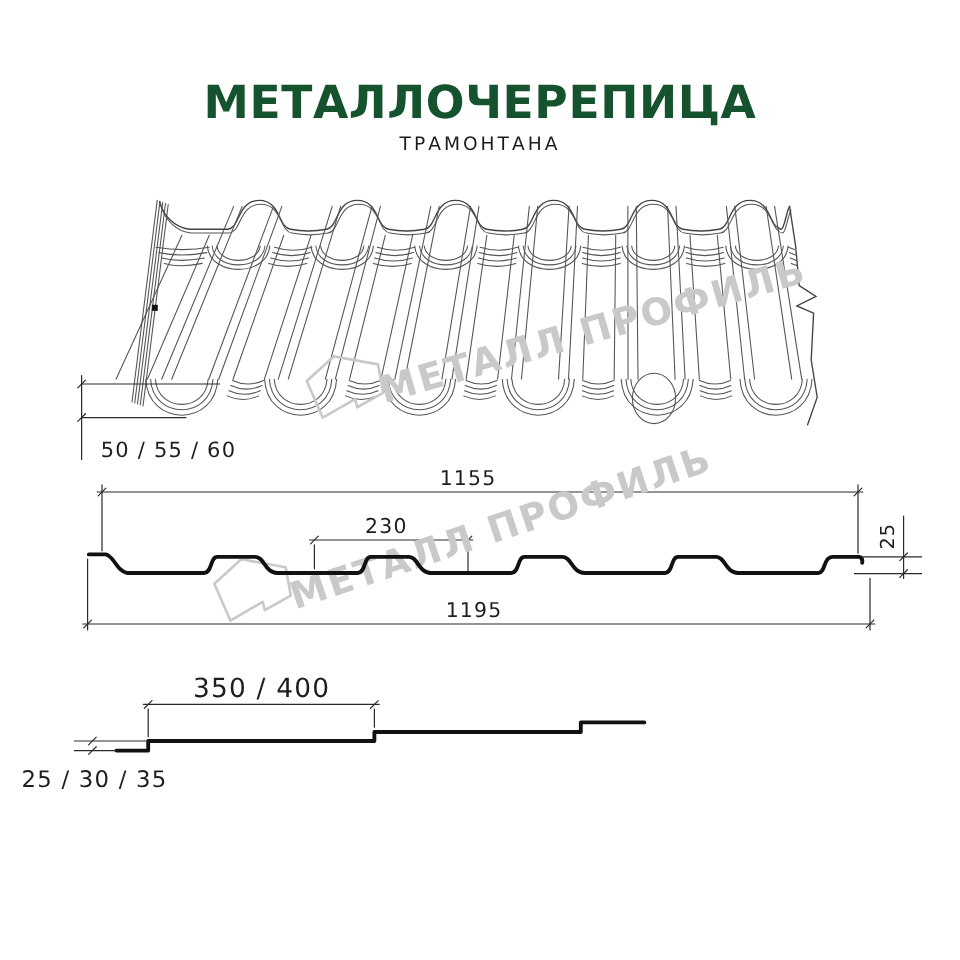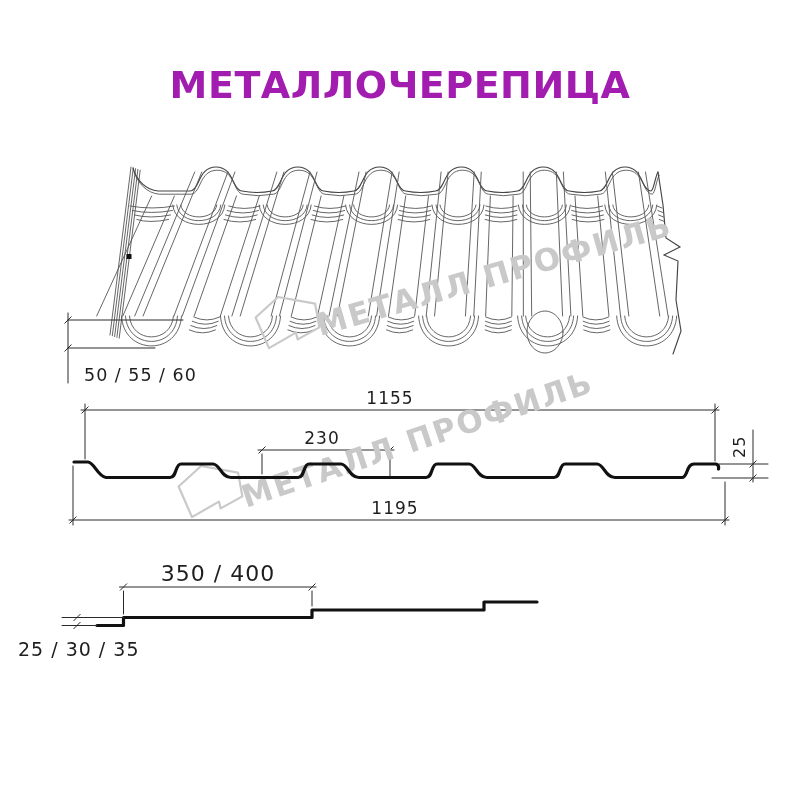--- a/index.html
+++ b/index.html
@@ -1,37 +1,38 @@
 <!DOCTYPE html>
 <html><head>
 <meta charset="utf-8">
 <style>
   html,body{margin:0;padding:0;background:#ffffff;}
   .stage{position:relative;width:800px;height:800px;background:#fff;overflow:hidden;
          font-family:"DejaVu Sans","Liberation Sans",sans-serif;}
   .titles{position:absolute;top:66px;left:0;width:800px;text-align:center;}
-  .title{font-size:38px;font-weight:900;letter-spacing:.5px;color:#a21caf;line-height:1.0;}
+  .title{font-size:38px;font-weight:900;letter-spacing:.5px;color:#14532d;line-height:1.0;}
   .subtitle{margin-top:7px;font-size:15.5px;font-weight:400;letter-spacing:2.5px;color:#1c1c1c;}
   svg{position:absolute;left:0;top:0;}
   .wire{stroke:#555;stroke-width:.9;fill:none;stroke-linecap:round;}
   .wire2{stroke:#444;stroke-width:1.15;fill:none;stroke-linecap:round;}
   .thick{stroke:#111;stroke-width:3.2;fill:none;stroke-linejoin:round;stroke-linecap:round;}
   .thin{stroke:#2a2a2a;stroke-width:1;fill:none;stroke-linecap:round;}
   .dimtxt{font-size:17px;fill:#1e1e1e;letter-spacing:1px;}
   .dimtxt-big{font-size:22px;fill:#1e1e1e;letter-spacing:1px;}
   .wmtxt{font-size:31px;font-weight:700;fill:#c9c9c9;letter-spacing:2px;}
   .wmhouse{stroke:#c9c9c9;stroke-width:2.2;fill:none;stroke-linejoin:round;}
 </style>
 </head>
 <body>
 
 <div class="stage">
 
   <div class="titles">
     <div class="title">МЕТАЛЛОЧЕРЕПИЦА</div>
+    <div class="subtitle">ТРАМОНТАНА</div>
   </div>
 
   <svg width="800" height="800" viewBox="0 0 800 800">
 
     <g id="wireframe">
         <path d="M131,167 L110,335" class="wire"></path>
         <path d="M133.3,167.8 L112.3,335.8" class="wire"></path>
         <path d="M135.6,168.6 L114.6,336.6" class="wire"></path>
         <path d="M137.9,169.4 L116.9,337.4" class="wire"></path>
         <path d="M140.2,170.2 L119.2,338.2" class="wire"></path>

